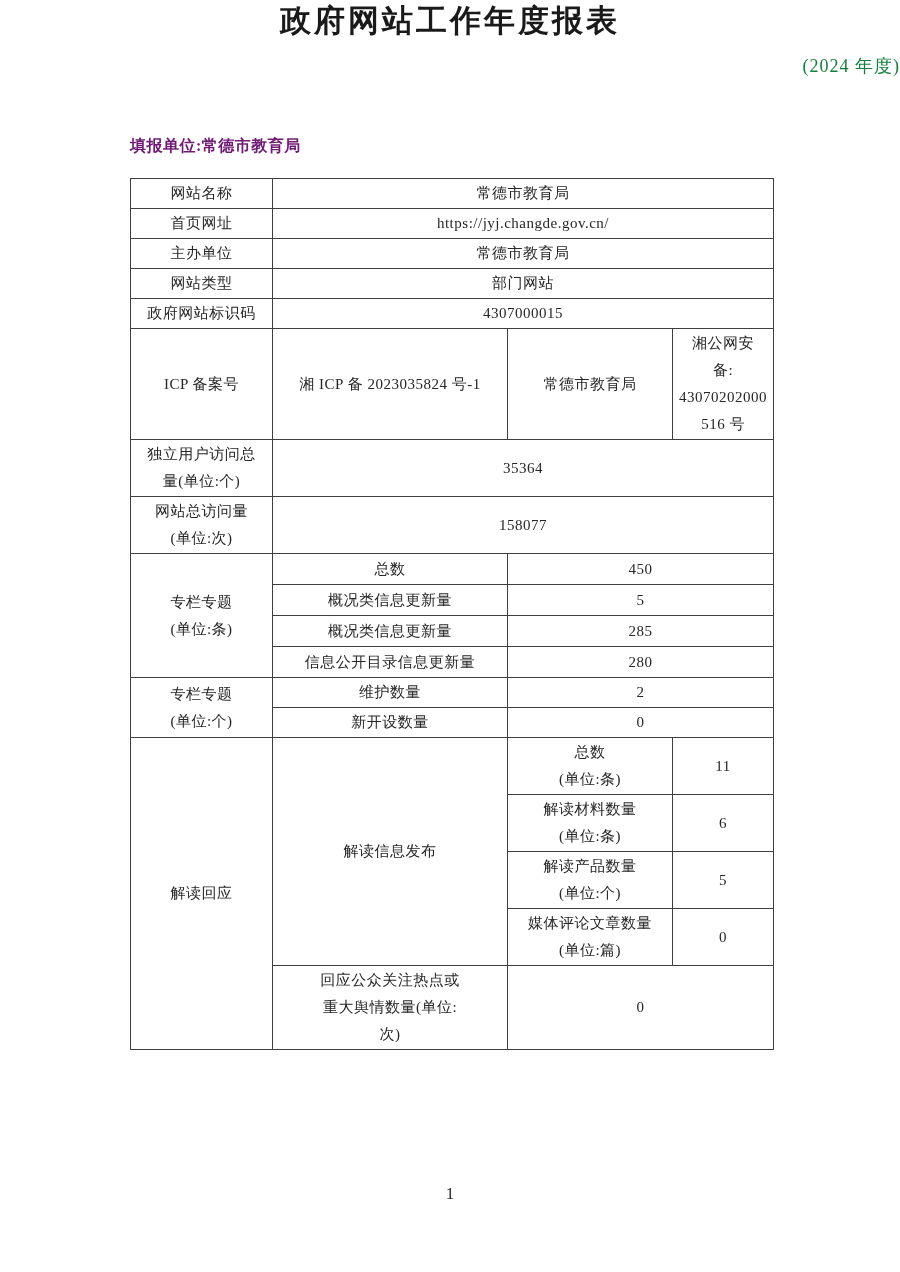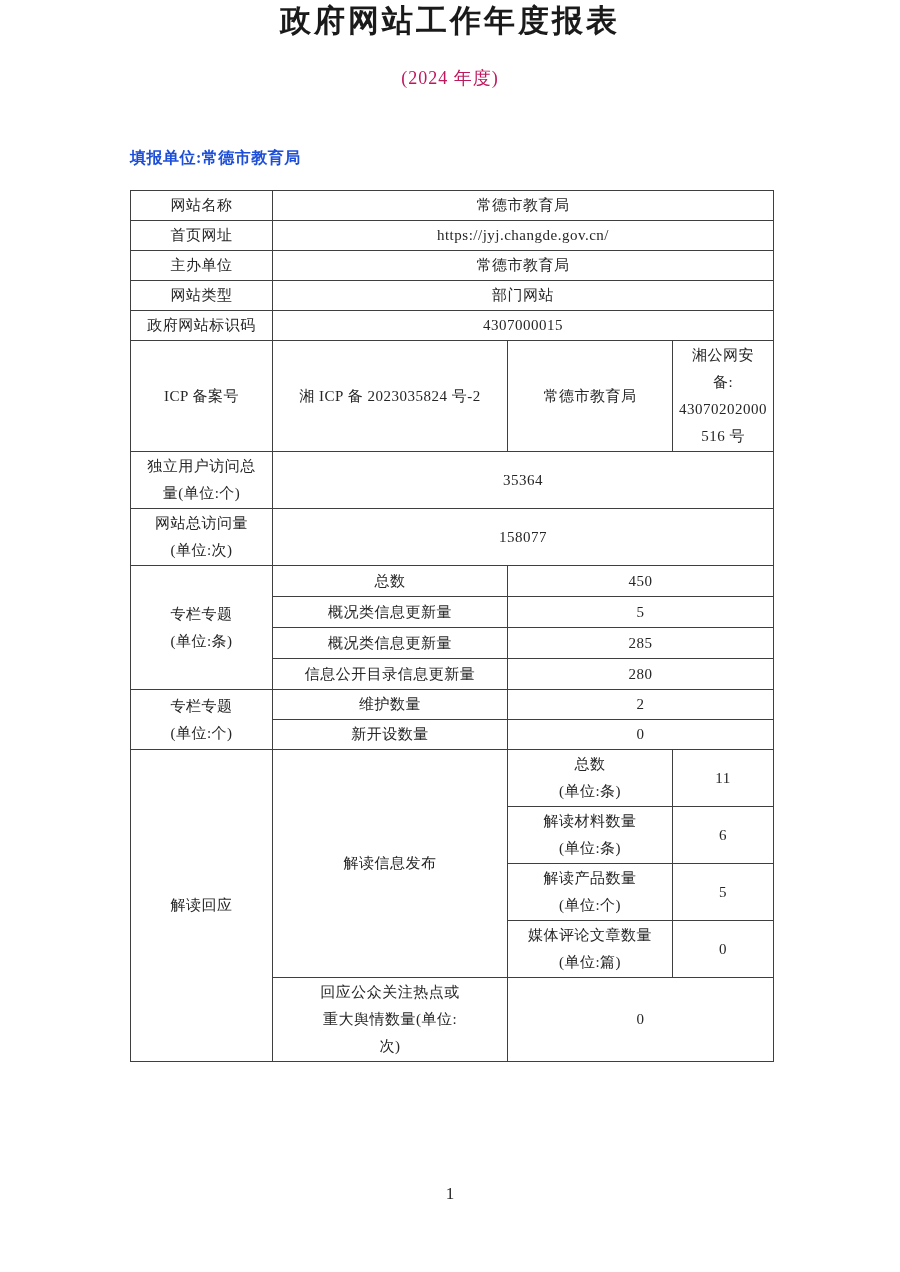--- a/index.html
+++ b/index.html
@@ -14,33 +14,33 @@
   }
   .doc-title {
     text-align: center;
     font-family: "Liberation Sans", "DejaVu Sans", sans-serif;
     font-weight: bold;
     font-size: 31px;
     letter-spacing: 3px;
     color: #1a1a1a;
   }
   .doc-subtitle {
-    margin-top: 24px;
-    text-align: center;
+    margin-top: 12px;
+    text-align: right;
     font-size: 18px;
     letter-spacing: 1px;
-    color: #be185d;
+    color: #15803d;
   }
   .reporting-unit {
     margin-top: 58px;
     margin-left: 130px;
     font-size: 16px;
     font-weight: bold;
     letter-spacing: 0.5px;
-    color: #1d4ed8;
+    color: #701a75;
   }
   table.report {
     margin-top: 21px;
     margin-left: 130px;
     width: 643px;
     border-collapse: collapse;
     table-layout: fixed;
     font-size: 15px;
   }
   table.report td {
@@ -101,21 +101,21 @@
     <td>网站类型</td>
     <td colspan="3">部门网站</td>
   </tr>
   <tr class="r30">
     <td>政府网站标识码</td>
     <td colspan="3">4307000015</td>
   </tr>
 
   <tr class="r107">
     <td>ICP 备案号</td>
-    <td>湘 ICP 备 2023035824 号-2</td>
+    <td>湘 ICP 备 2023035824 号-1</td>
     <td>常德市教育局</td>
     <td>湘公网安
 备:
 43070202000
 516 号</td>
   </tr>
 
   <tr class="r57">
     <td>独立用户访问总
 量(单位:个)</td>

